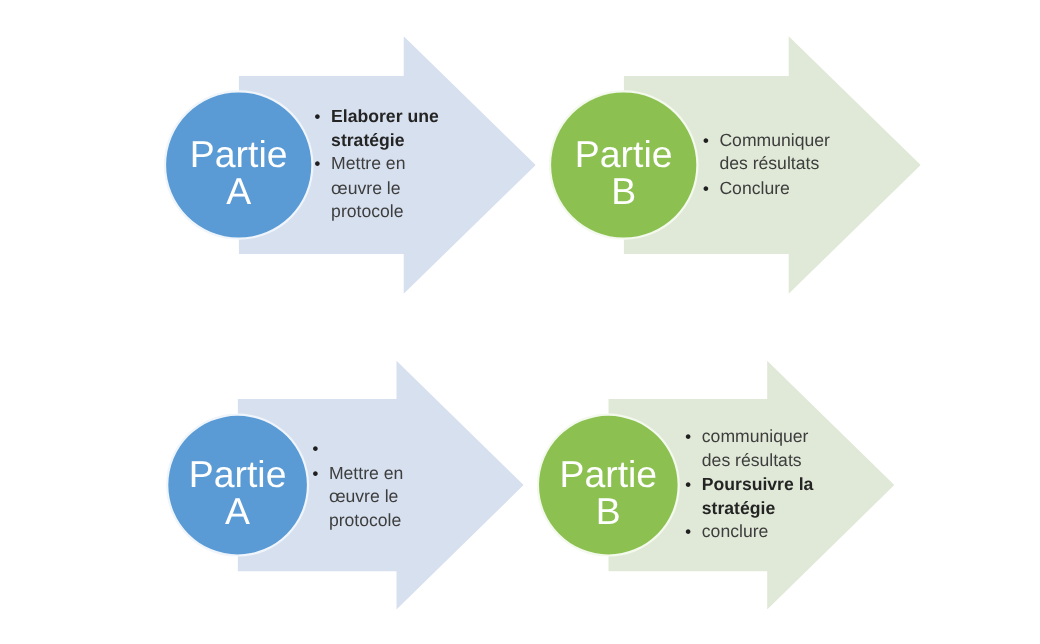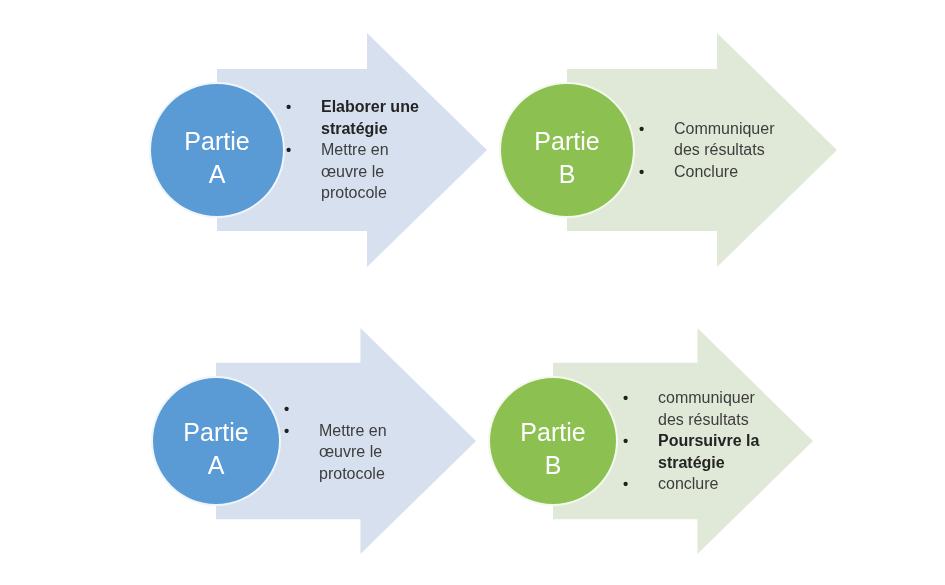--- a/index.html
+++ b/index.html
@@ -26,21 +26,21 @@
     border-radius: 50%;
     box-sizing: border-box;
     border: 2px solid rgba(255,255,255,0.9);
     display: flex;
     align-items: center;
     justify-content: center;
     text-align: center;
   }
   .circle-label {
     color: #ffffff;
-    font-size: 25px;
+    font-size: 34px;
     line-height: 33px;
     white-space: pre-line;
     text-align: center;
     margin-top: 16px;
   }
   .bullets {
     position: absolute;
     top: 0;
     display: flex;
     flex-direction: column;
@@ -56,21 +56,20 @@
     font-size: 15px;
     font-weight: 700;
     line-height: 21.5px;
     color: #1f1f1f;
   }
   [data-name="bullet-text"] {
     white-space: pre-line;
     font-size: 16px;
     line-height: 21.5px;
     color: #3d3d3d;
-    margin-left: 20px;
   }
   .bold { font-weight: 700; color: #242424; }
   .normal { font-weight: 400; }
 
   
   #u1 { left: 149px; top: 33px;  width: 338px; height: 234px; }
   #u1 .arrow   { left: 68px; width: 270px; height: 234px; }
   #u1 .circle  { left: 0; top: 49px;  width: 136px; height: 136px; }
   #u1 .bullets { left: 137px; width: 172px; height: 234px; }
 

